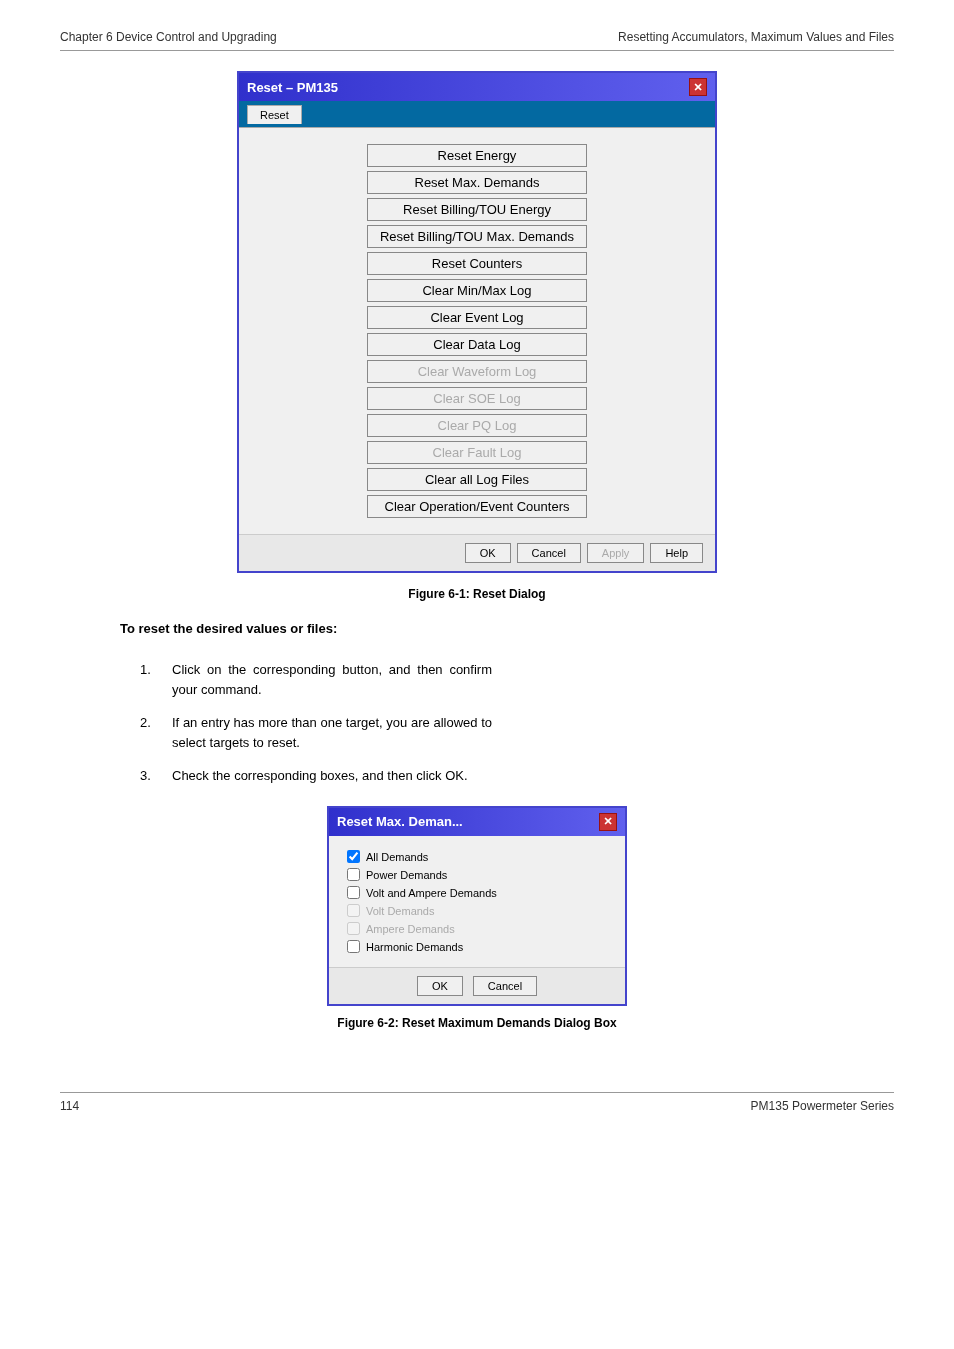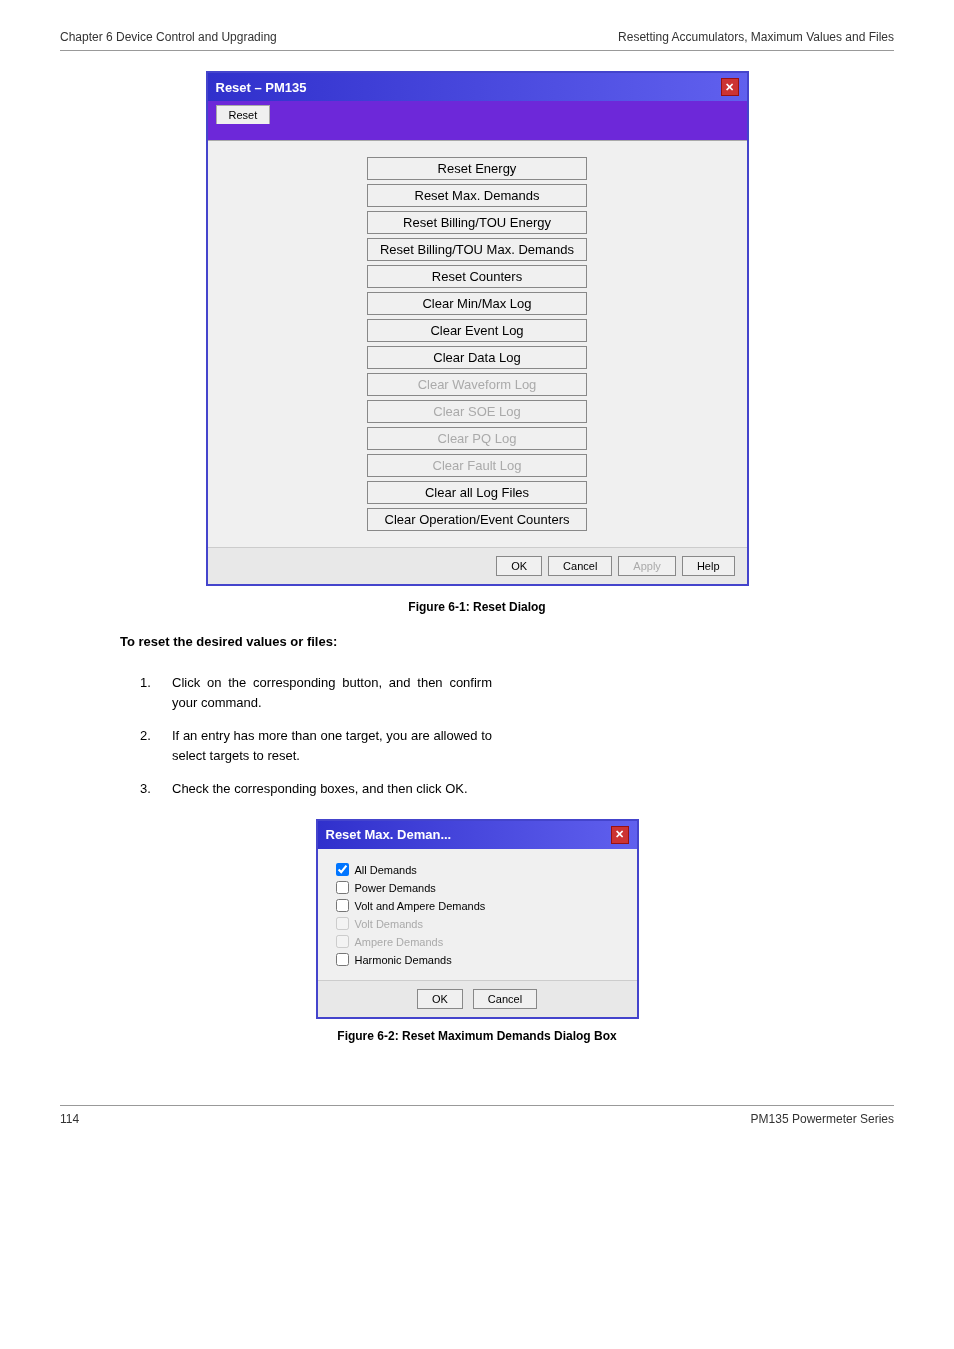--- a/index.html
+++ b/index.html
@@ -27,21 +27,21 @@
     
     .dialog-wrapper {
       display: flex;
       justify-content: center;
       margin-bottom: 14px;
     }
 
     .dialog {
       border: 2px solid #4444cc;
       background: #f0f0f0;
-      width: 543px;
+      width: 480px;
       font-size: 12px;
     }
 
     .dialog-titlebar {
       background: linear-gradient(to right, #3030cc, #6060ee);
       color: #fff;
       font-weight: bold;
       font-size: 13px;
       padding: 5px 8px;
       display: flex;
@@ -57,23 +57,23 @@
       height: 18px;
       font-size: 11px;
       cursor: pointer;
       display: flex;
       align-items: center;
       justify-content: center;
       font-weight: bold;
     }
 
     .dialog-tabs {
-      background: #6d28d9;
+      background: #0369a1;
       border-bottom: 1px solid #aaa;
-      padding: 4px 8px 16px;
+      padding: 4px 8px 3px;
     }
 
     .dialog-tab {
       display: inline-block;
       padding: 3px 12px;
       border: 1px solid #aaa;
       border-bottom: none;
       background: #ddd;
       font-size: 11px;
       cursor: pointer;
@@ -170,21 +170,21 @@
     .dialog2-wrapper {
       display: flex;
       justify-content: center;
       margin-top: 10px;
       margin-bottom: 10px;
     }
 
     .dialog2 {
       border: 2px solid #4444cc;
       background: #f0f0f0;
-      width: 323px;
+      width: 300px;
       font-size: 12px;
     }
 
     .dialog2-content {
       padding: 14px 18px;
       display: flex;
       flex-direction: column;
       gap: 5px;
     }
 

